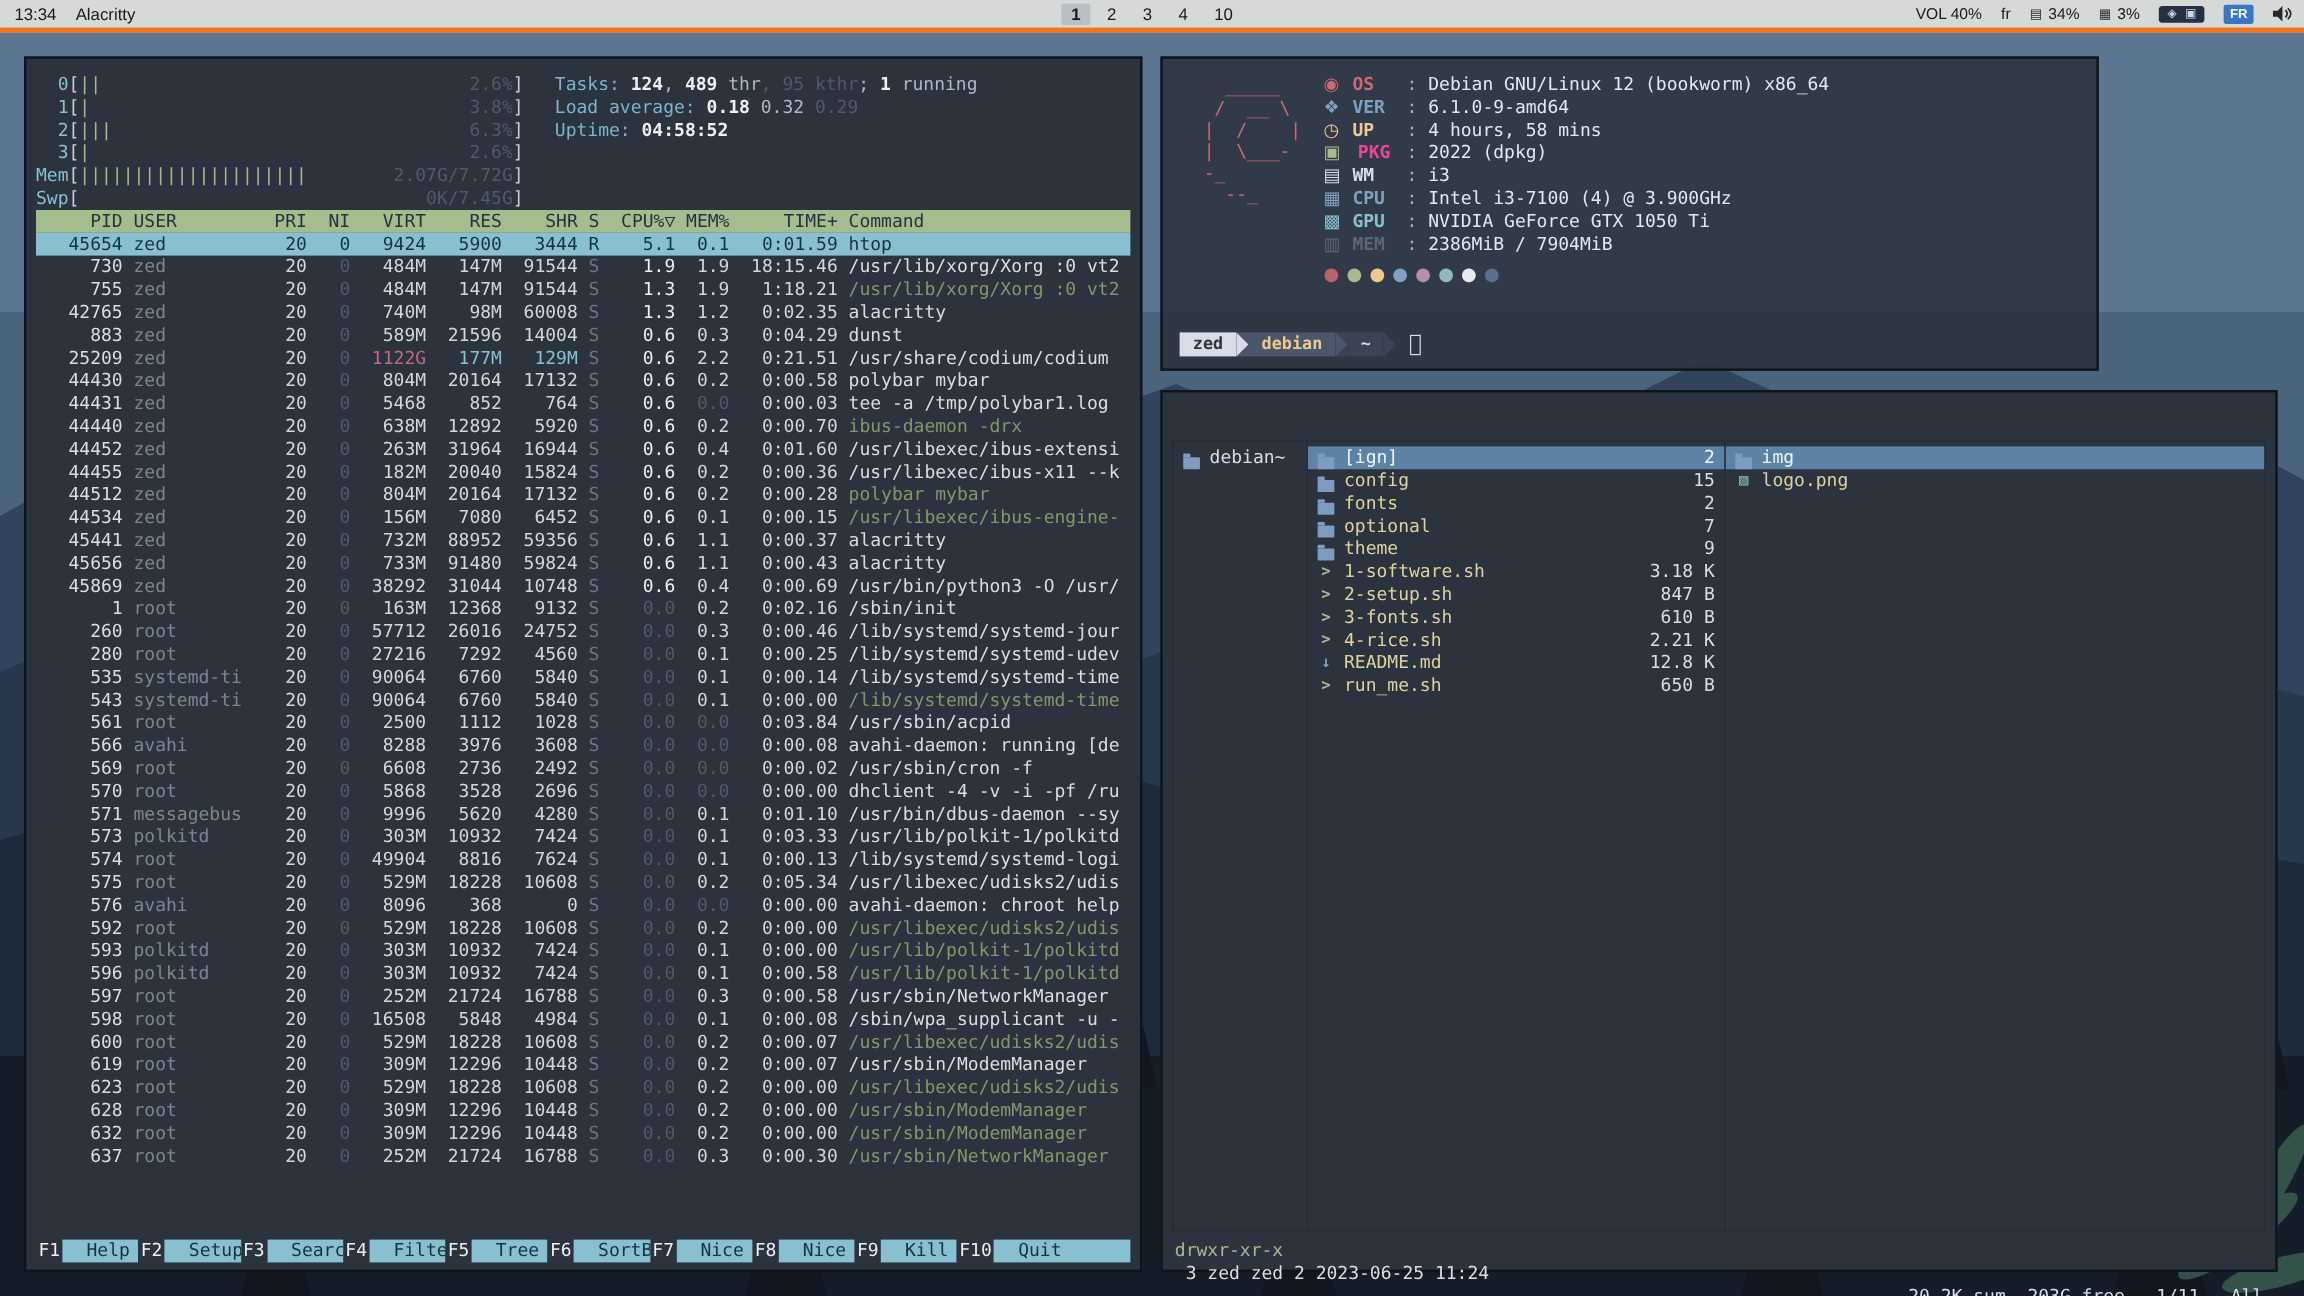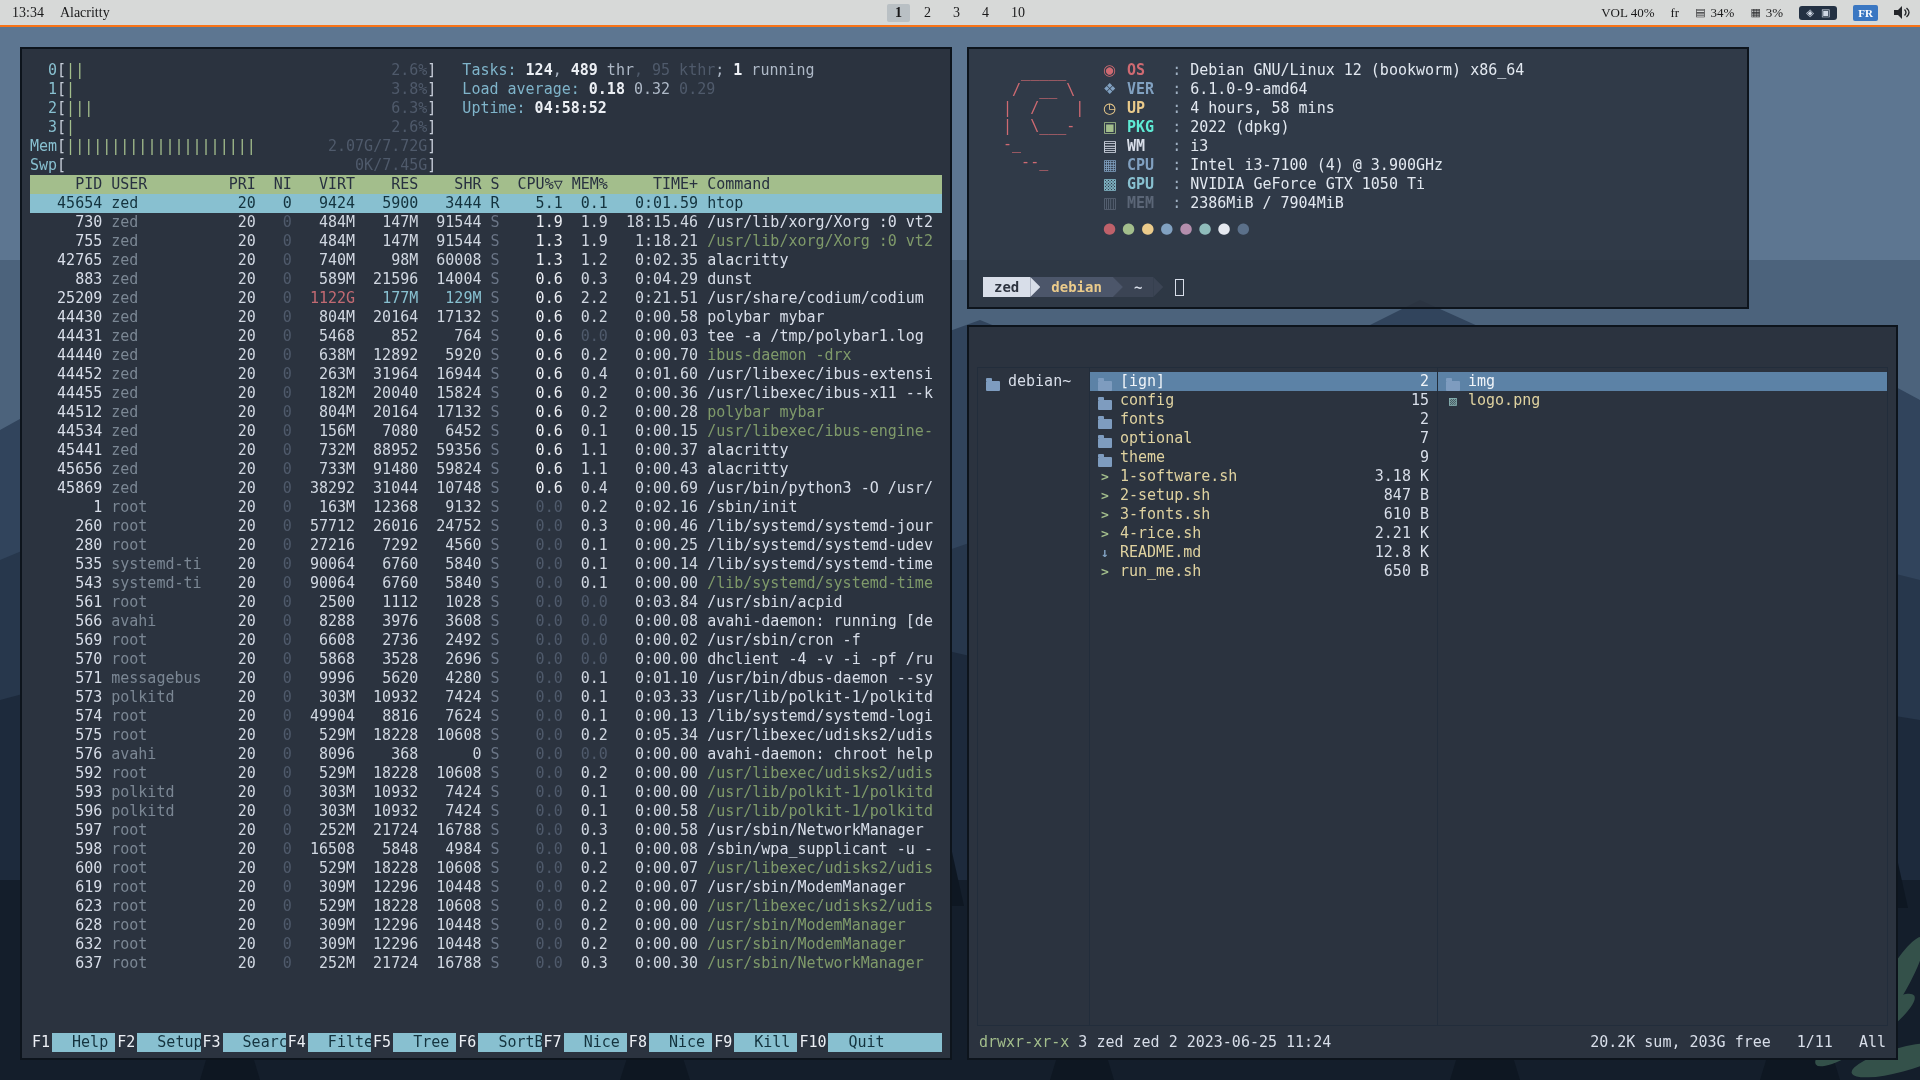--- a/index.html
+++ b/index.html
@@ -9,23 +9,23 @@
     background:#22303f;
     font-family:"DejaVu Sans Mono", monospace;
   }
 
   
   #wallpaper { position:absolute; inset:0; z-index:0; }
 
   
   #topbar {
     position:absolute; top:0; left:0; right:0; height:27px; z-index:10;
-    background:#d7d9d8; border-bottom:2px solid #f97316;
+    background:#d7d9d8; border-bottom:4px solid #f97316;
     display:flex; align-items:center;
-    font-family:Liberation Serif, serif; font-size:14px; color:#19191a;
+    font-family:Liberation Sans, sans-serif; font-size:14px; color:#19191a;
   }
   .bar-left { display:flex; gap:16px; padding-left:12px; align-items:center; }
   .bar-center { position:absolute; left:50%; transform:translateX(-50%); display:flex; gap:6px; align-items:center; }
   .ws { padding:1px 8px; border-radius:2px; cursor:default; }
   .ws.active { background:#b9c0c4; font-weight:bold; }
   .bar-right { margin-left:auto; display:flex; gap:16px; align-items:center; padding-right:10px; font-size:13px; }
   .bar-item { display:flex; gap:5px; align-items:center; }
   .bicon { font-size:11px; color:#2c2c2e; }
   .tray-chip { background:#233143; border-radius:3px; padding:2px 7px; display:flex; gap:7px; align-items:center; }
   .tico { color:#cfd8e4; font-size:10px; line-height:1; }
@@ -118,21 +118,21 @@
   .frow.fsel { background:#5c82a6; }
   .fico { width:14px; height:10px; background:#7e9cbf; border-radius:1px; position:relative; margin-right:8px; flex:none; }
   .fico::before { content:""; position:absolute; top:-3px; left:0; width:6px; height:3px; background:inherit; border-radius:1px 1px 0 0; }
   .gico { width:14px; margin-right:8px; font-weight:bold; font-size:13px; flex:none; text-align:center; }
   .fname { color:#dfd2a0; overflow:hidden; }
   .pane-left .fname { color:#d8dee9; }
   .fsel .fname { color:#f0f4f8; }
   .fspace { flex:1; }
   .finfo { color:#d8dee9; }
   .fsel .finfo { color:#f0f4f8; }
-  #fm-status { position:absolute; left:10px; right:10px; bottom:6px; height:19px; display:flex; white-space:pre; }
+  #fm-status { position:absolute; left:10px; right:10px; bottom:6px; height:19px; display:flex; white-space:pre;flex-direction:column; }
   .st-perms { color:#a3be8c; }
   .st-meta { color:#d8dee9; }
   .st-right { margin-left:auto; display:flex; gap:26px; color:#d8dee9; }
 </style>
 </head>
 <body>
 
 <div id="wallpaper">
   <svg width="1920" height="1080" viewBox="0 0 1920 1080" preserveAspectRatio="none">
     <rect x="0" y="0" width="1920" height="260" fill="#5d7691"></rect>
@@ -272,21 +272,21 @@
     <pre id="debian-ascii-logo">    _____
    /  __ \
   |  /    |
   |  \___-
   -_
     --_</pre>
     <div>
     <div class="fline"><span class="ficon" style="color: rgb(207, 106, 114);">◉</span><span class="flabel" style="color: rgb(207, 106, 114);">OS</span><span class="fsep"> : </span><span class="fval">Debian GNU/Linux 12 (bookworm) x86_64</span></div>
         <div class="fline"><span class="ficon" style="color: rgb(129, 161, 193);">❖</span><span class="flabel" style="color: rgb(129, 161, 193);">VER</span><span class="fsep"> : </span><span class="fval">6.1.0-9-amd64</span></div>
         <div class="fline"><span class="ficon" style="color: rgb(235, 203, 139);">◷</span><span class="flabel" style="color: rgb(235, 203, 139);">UP</span><span class="fsep"> : </span><span class="fval">4 hours, 58 mins</span></div>
-        <div class="fline"><span class="ficon" style="color: rgb(163, 190, 140);">▣</span><span class="flabel" style="color: #5eead4;">PKG</span><span class="fsep"> : </span><span class="fval">2022 (dpkg)</span></div>
+        <div class="fline"><span class="ficon" style="color: rgb(163, 190, 140);">▣</span><span class="flabel" style="color: #ec4899; text-align: center;">PKG</span><span class="fsep"> : </span><span class="fval">2022 (dpkg)</span></div>
         <div class="fline"><span class="ficon" style="color: rgb(216, 222, 233);">▤</span><span class="flabel" style="color: rgb(216, 222, 233);">WM</span><span class="fsep"> : </span><span class="fval">i3</span></div>
         <div class="fline"><span class="ficon" style="color: rgb(129, 161, 193);">▦</span><span class="flabel" style="color: rgb(129, 161, 193);">CPU</span><span class="fsep"> : </span><span class="fval">Intel i3-7100 (4) @ 3.900GHz</span></div>
         <div class="fline"><span class="ficon" style="color: rgb(136, 192, 208);">▩</span><span class="flabel" style="color: rgb(136, 192, 208);">GPU</span><span class="fsep"> : </span><span class="fval">NVIDIA GeForce GTX 1050 Ti</span></div>
         <div class="fline"><span class="ficon" style="color: rgb(91, 102, 119);">▥</span><span class="flabel" style="color: rgb(91, 102, 119);">MEM</span><span class="fsep"> : </span><span class="fval">2386MiB / 7904MiB</span></div>
         <div class="dots">
           <span class="dot" style="color: rgb(191, 97, 106);">●</span>
           <span class="dot" style="color: rgb(163, 190, 140);">●</span>
           <span class="dot" style="color: rgb(235, 203, 139);">●</span>
           <span class="dot" style="color: rgb(129, 161, 193);">●</span>
           <span class="dot" style="color: rgb(180, 142, 173);">●</span>

